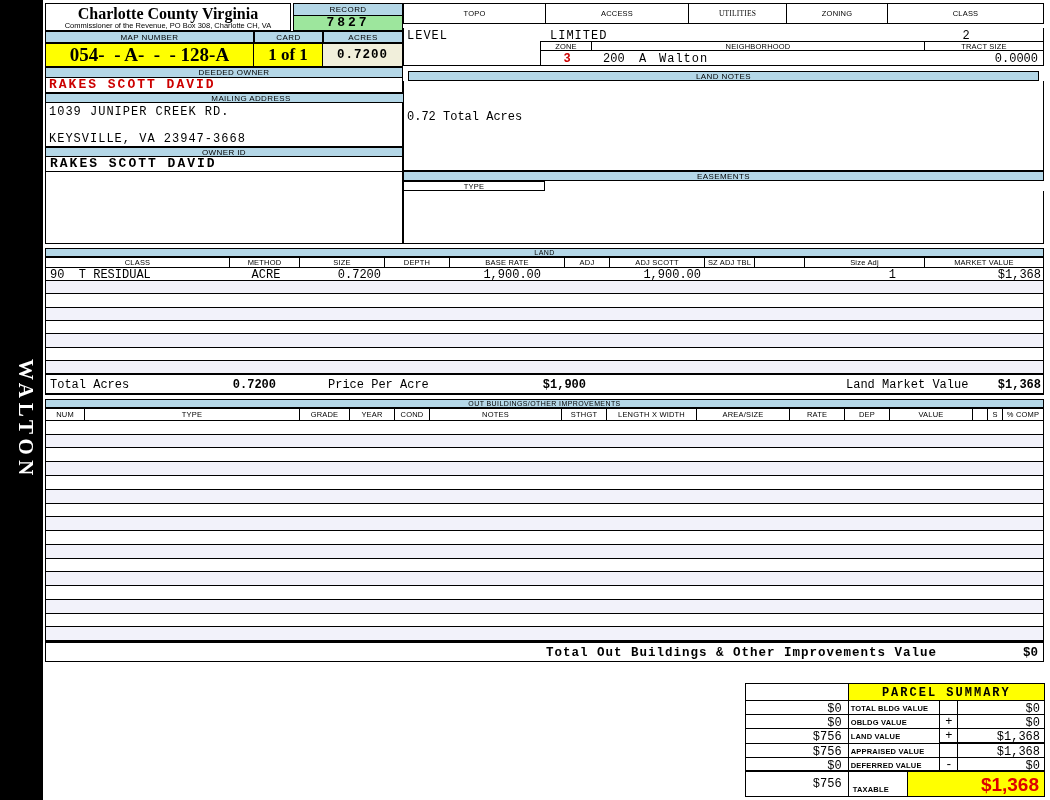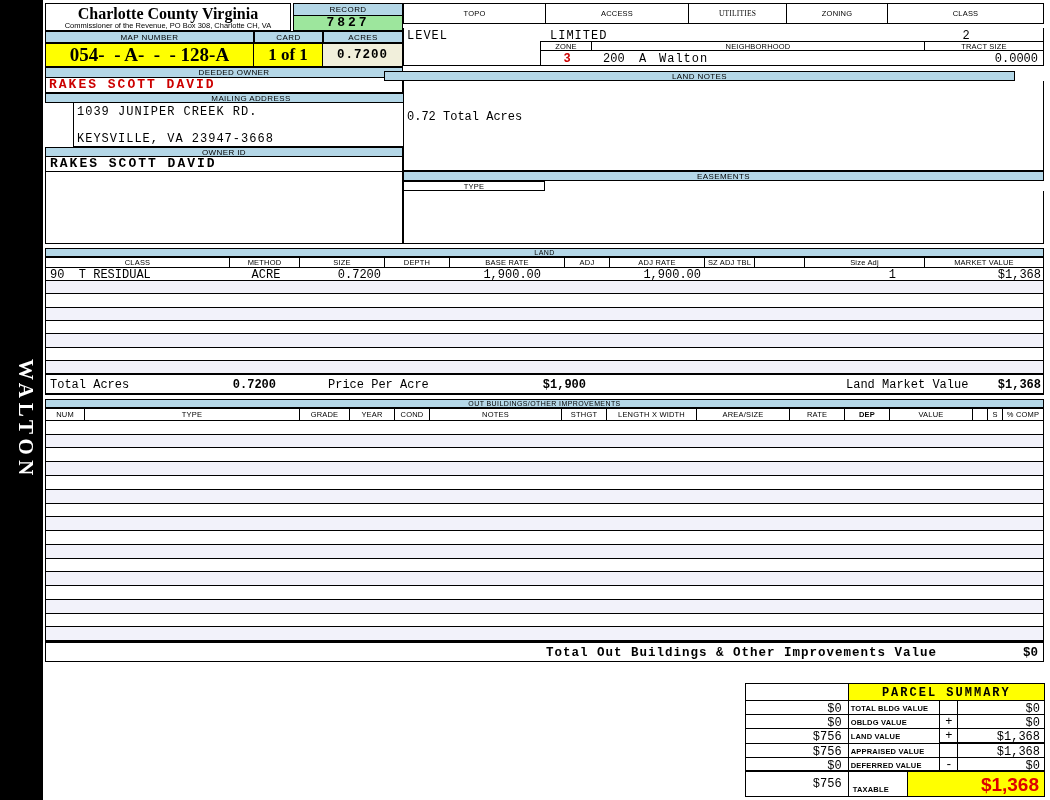--- a/index.html
+++ b/index.html
@@ -58,21 +58,21 @@
               font-weight:bold;font-size:19px;line-height:22px;text-align:center;white-space:pre;">054-  - A-  -  - 128-A</div>
   <div class="abs serif" style="left:254px;top:43px;width:69px;height:24px;background:#ffff00;border:1px solid #000;border-left:none;
               font-weight:bold;font-size:17px;line-height:22px;text-align:center;">1 of 1</div>
   <div class="abs val bold" style="left:323px;top:43px;width:80px;height:24px;background:#f1efdb;border:1px solid #000;border-left:none;
               font-size:12.5px;line-height:22px;text-align:center;letter-spacing:1px;">0.7200</div>
 
   <div class="abs strip" style="left:45px;top:67px;width:358px;height:11px;padding-left:20px;">DEEDED OWNER</div>
   <div class="abs val bold red" style="left:45px;top:78px;width:358px;height:15px;border:1px solid #000;border-top:none;
               font-size:13px;line-height:13px;letter-spacing:2px;padding-left:3px;">RAKES SCOTT DAVID</div>
   <div class="abs strip" style="left:45px;top:93px;width:412px;height:10px;">MAILING ADDRESS</div>
-  <div class="abs box" style="left:45px;top:103px;width:358px;height:44px;border-top:none;margin-left:28px;">
+  <div class="abs box" style="left:45px;top:103px;width:358px;height:44px;border-top:none;">
     <div class="val" style="position:absolute;left:3px;top:2px;font-size:12px;letter-spacing:1px;">1039 JUNIPER CREEK RD.</div>
     <div class="val" style="position:absolute;left:3px;top:29px;font-size:12px;letter-spacing:1px;">KEYSVILLE, VA 23947-3668</div>
   </div>
   <div class="abs strip" style="left:45px;top:147px;width:358px;height:10px;">OWNER ID</div>
   <div class="abs val bold" style="left:45px;top:157px;width:358px;height:14px;border-left:1px solid #000;border-right:1px solid #000;
               font-size:13px;line-height:13px;letter-spacing:2px;padding-left:4px;">RAKES SCOTT DAVID</div>
   <div class="abs box" style="left:45px;top:171px;width:358px;height:73px;"></div>
 
   <div class="abs strip" style="left:403px;top:6px;width:641px;height:11px;">LAND PROPERTIES</div>
   <div class="hrow" style="left:403px;top:3px;height:21px;">
@@ -91,41 +91,41 @@
     <div class="hc" style="width:333px;">NEIGHBORHOOD</div>
     <div class="hc" style="width:119px;">TRACT SIZE</div>
   </div>
   <div class="abs" style="left:540px;top:51px;width:504px;height:15px;border:1px solid #000;border-top:none;background:#fff;">
     <div class="val bold red" style="position:absolute;left:0;top:1px;width:52px;text-align:center;">3</div>
     <div class="val" style="position:absolute;left:62px;top:1px;">200  A</div>
     <div class="val" style="position:absolute;left:118px;top:1px;letter-spacing:1px;">Walton</div>
     <div class="val" style="position:absolute;left:385px;top:1px;width:112px;text-align:right;">0.0000</div>
   </div>
 
-  <div class="abs strip" style="left:384px;top:71px;width:631px;height:10px;">LAND NOTES</div>
+  <div class="abs strip" style="left:408px;top:71px;width:631px;height:10px;">LAND NOTES</div>
   <div class="abs box" style="left:403px;top:81px;width:641px;height:90px;border-top:none;">
     <div class="val" style="position:absolute;left:3px;top:29px;">0.72 Total Acres</div>
   </div>
 
   <div class="abs strip" style="left:403px;top:171px;width:641px;height:10px;">EASEMENTS</div>
   <div class="hrow" style="left:403px;top:181px;height:10px;">
     <div class="hc" style="width:142px;">TYPE</div>
     <div class="hc" style="width:499px;margin-top:24px;">DESCRIPTION</div>
   </div>
   <div class="abs box" style="left:403px;top:191px;width:641px;height:53px;border-top:none;"></div>
 
   <div class="abs strip" style="left:45px;top:248px;width:999px;height:9px;font-size:7px;">LAND</div>
   <div class="hrow" style="left:45px;top:257px;height:11px;">
     <div class="hc" style="width:185px;">CLASS</div>
     <div class="hc" style="width:70px;">METHOD</div>
     <div class="hc" style="width:85px;">SIZE</div>
     <div class="hc" style="width:65px;">DEPTH</div>
     <div class="hc" style="width:115px;">BASE RATE</div>
     <div class="hc" style="width:45px;">ADJ</div>
-    <div class="hc" style="width:95px;">ADJ RATE</div>
+    <div class="hc" style="width:95px;">ADJ SCOTT</div>
     <div class="hc" style="width:50px;">SZ ADJ TBL</div>
     <div class="hc" style="width:50px;"></div>
     <div class="hc" style="width:120px;">Size Adj</div>
     <div class="hc" style="width:119px;">MARKET VALUE</div>
   </div>
   <div class="abs" style="left:45px;top:268px;width:999px;height:13px;border-left:1px solid #000;border-right:1px solid #000;border-bottom:1px solid #000;background:#fff;">
     <div class="val" style="position:absolute;left:4px;top:0;">90  T RESIDUAL</div>
     <div class="val" style="position:absolute;left:185px;top:0;width:70px;text-align:center;">ACRE</div>
     <div class="val" style="position:absolute;left:255px;top:0;width:80px;text-align:right;">0.7200</div>
     <div class="val" style="position:absolute;left:390px;top:0;width:105px;text-align:right;">1,900.00</div>
@@ -148,21 +148,21 @@
     <div class="hc" style="width:40px;">NUM</div>
     <div class="hc" style="width:215px;">TYPE</div>
     <div class="hc" style="width:50px;">GRADE</div>
     <div class="hc" style="width:45px;">YEAR</div>
     <div class="hc" style="width:35px;">COND</div>
     <div class="hc" style="width:132px;">NOTES</div>
     <div class="hc" style="width:45px;">STHGT</div>
     <div class="hc" style="width:90px;">LENGTH X WIDTH</div>
     <div class="hc" style="width:93px;">AREA/SIZE</div>
     <div class="hc" style="width:55px;">RATE</div>
-    <div class="hc" style="width:45px;font-weight:bold;">DEP</div>
+    <div class="hc" style="width:45px;">DEP</div>
     <div class="hc" style="width:83px;">VALUE</div>
     <div class="hc" style="width:15px;"></div>
     <div class="hc" style="width:15px;">S</div>
     <div class="hc" style="width:41px;">% COMP</div>
   </div>
   <div class="abs stripes-ob" style="left:45px;top:421px;width:999px;height:220px;"></div>
   <div class="abs" style="left:45px;top:641px;width:999px;height:21px;border:1px solid #000;border-top-width:2px;background:#fff;">
     <div class="val bold" style="position:absolute;left:500px;top:3px;font-size:12.5px;letter-spacing:1px;">Total Out Buildings &amp; Other Improvements Value</div>
     <div class="val bold" style="position:absolute;right:5px;top:3px;font-size:12.5px;">$0</div>
   </div>

